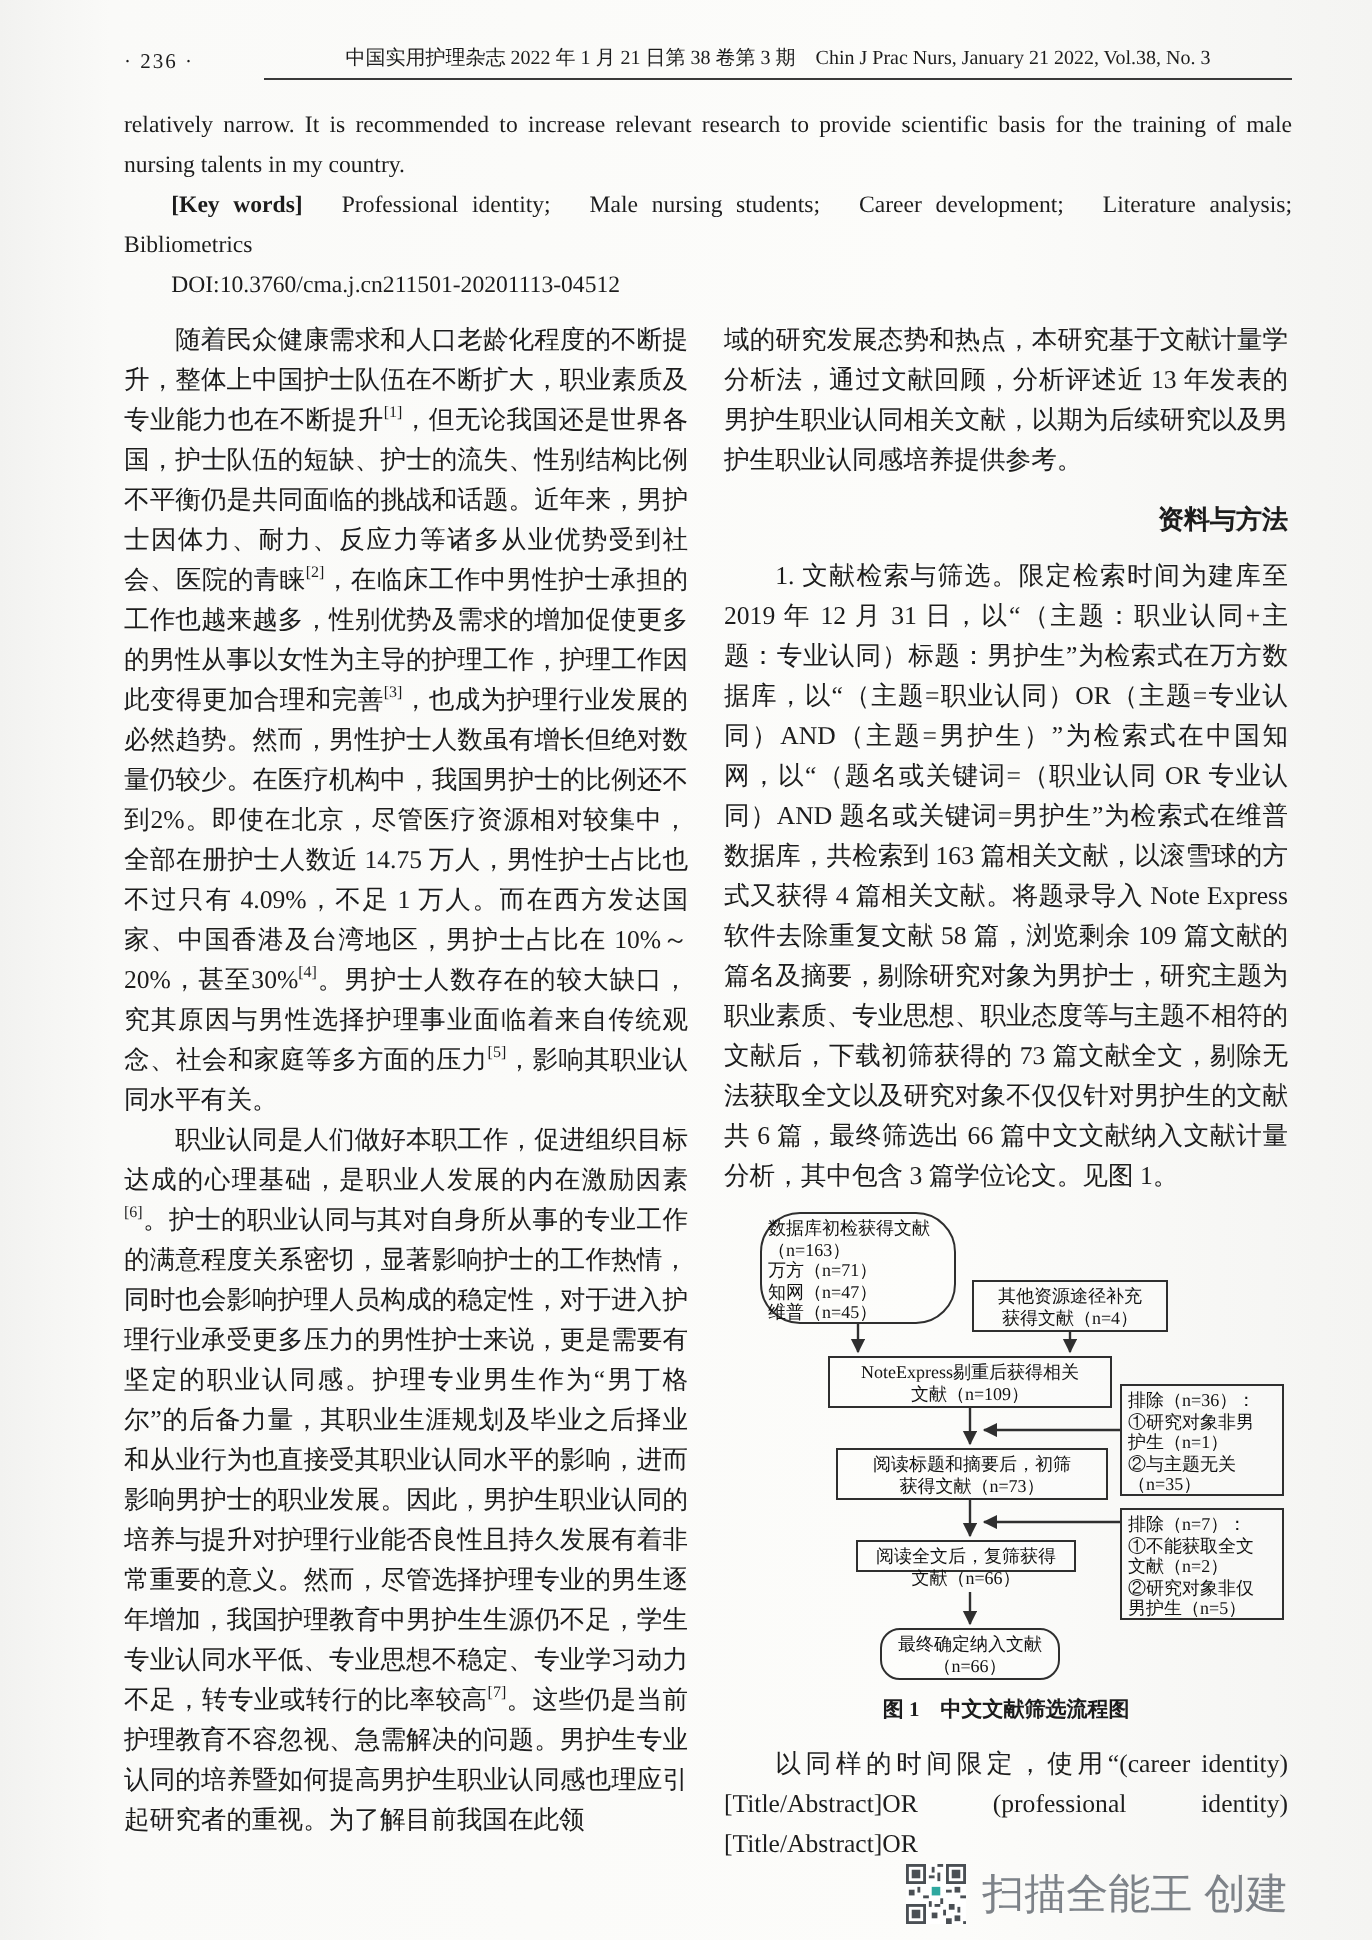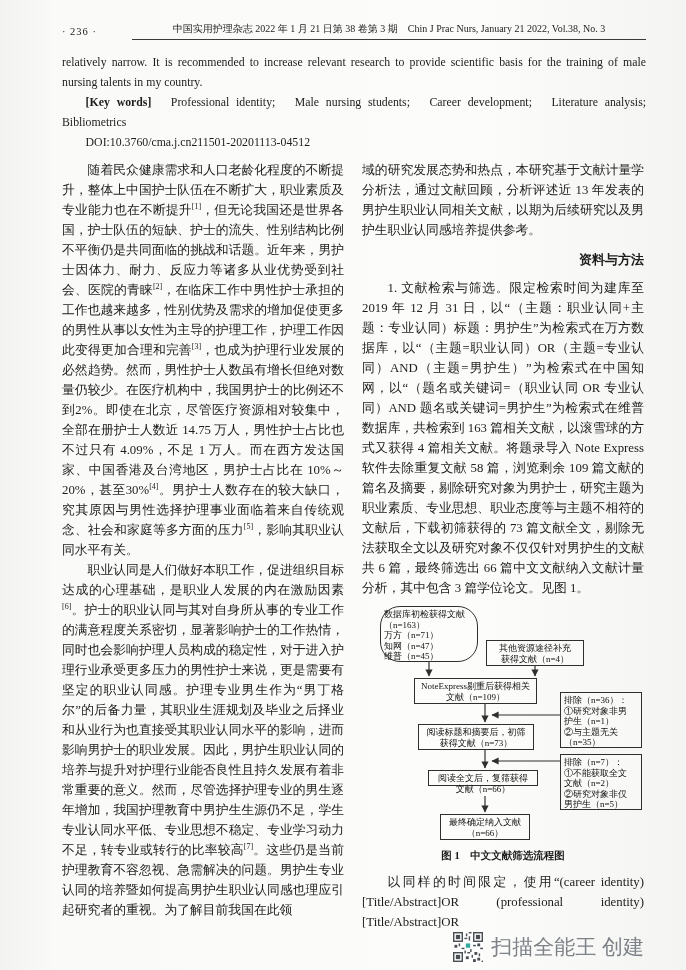--- a/index.html
+++ b/index.html
@@ -100,26 +100,26 @@
           <line x1="67" y1="58" x2="67" y2="72" stroke="#2f2f2f" stroke-width="1.2" marker-end="url(#ah)"></line>
           <line x1="173" y1="62" x2="173" y2="72" stroke="#2f2f2f" stroke-width="1.2" marker-end="url(#ah)"></line>
           <line x1="123" y1="100" x2="123" y2="118" stroke="#2f2f2f" stroke-width="1.2" marker-end="url(#ah)"></line>
           <line x1="198" y1="111" x2="130" y2="111" stroke="#2f2f2f" stroke-width="1.2" marker-end="url(#ah)"></line>
           <line x1="123" y1="146" x2="123" y2="164" stroke="#2f2f2f" stroke-width="1.2" marker-end="url(#ah)"></line>
           <line x1="198" y1="157" x2="130" y2="157" stroke="#2f2f2f" stroke-width="1.2" marker-end="url(#ah)"></line>
           <line x1="123" y1="192" x2="123" y2="208" stroke="#2f2f2f" stroke-width="1.2" marker-end="url(#ah)"></line>
         </svg>
         <div class="fc-box left" style="left:18px;top:2px;width:98px;height:56px;border-radius:20px;">数据库初检获得文献<br>（n=163）<br>万方（n=71）<br>知网（n=47）<br>维普（n=45）</div>
         <div class="fc-box" style="left:124px;top:36px;width:98px;height:26px;">其他资源途径补充<br>获得文献（n=4）</div>
-        <div class="fc-box" style="left:52px;top:74px;width:123px;height:26px;">NoteExpress剔重后获得相关<br>文献（n=109）</div>
+        <div class="fc-box" style="left:52px;top:74px;width:142px;height:26px;">NoteExpress剔重后获得相关<br>文献（n=109）</div>
         <div class="fc-box left" style="left:198px;top:88px;width:82px;height:56px;">排除（n=36）：<br>①研究对象非男<br>护生（n=1）<br>②与主题无关<br>（n=35）</div>
-        <div class="fc-box" style="left:56px;top:120px;width:116px;height:26px;">阅读标题和摘要后，初筛<br>获得文献（n=73）</div>
+        <div class="fc-box" style="left:56px;top:120px;width:136px;height:26px;">阅读标题和摘要后，初筛<br>获得文献（n=73）</div>
         <div class="fc-box left" style="left:198px;top:150px;width:82px;height:56px;">排除（n=7）：<br>①不能获取全文<br>文献（n=2）<br>②研究对象非仅<br>男护生（n=5）</div>
         <div class="fc-box" style="left:66px;top:166px;width:110px;height:16px;">阅读全文后，复筛获得<br>文献（n=66）</div>
-        <div class="fc-box" style="left:78px;top:210px;width:90px;height:26px;">最终确定纳入文献<br>（n=66）</div>
+        <div class="fc-box" style="left:78px;top:210px;width:90px;height:26px;border-radius:10px;">最终确定纳入文献<br>（n=66）</div>
       </div>
       <p class="fig-caption">图 1　中文文献筛选流程图</p>
 
       <p class="indent">以同样的时间限定，使用“(career identity)[Title/Abstract]OR (professional identity) [Title/Abstract]OR</p>
     </div>
   </div>
 
   <div class="watermark">
     <svg class="qr" viewBox="0 0 21 21" xmlns="http://www.w3.org/2000/svg">
       <rect x="0" y="0" width="21" height="21" fill="#ffffff"></rect>

